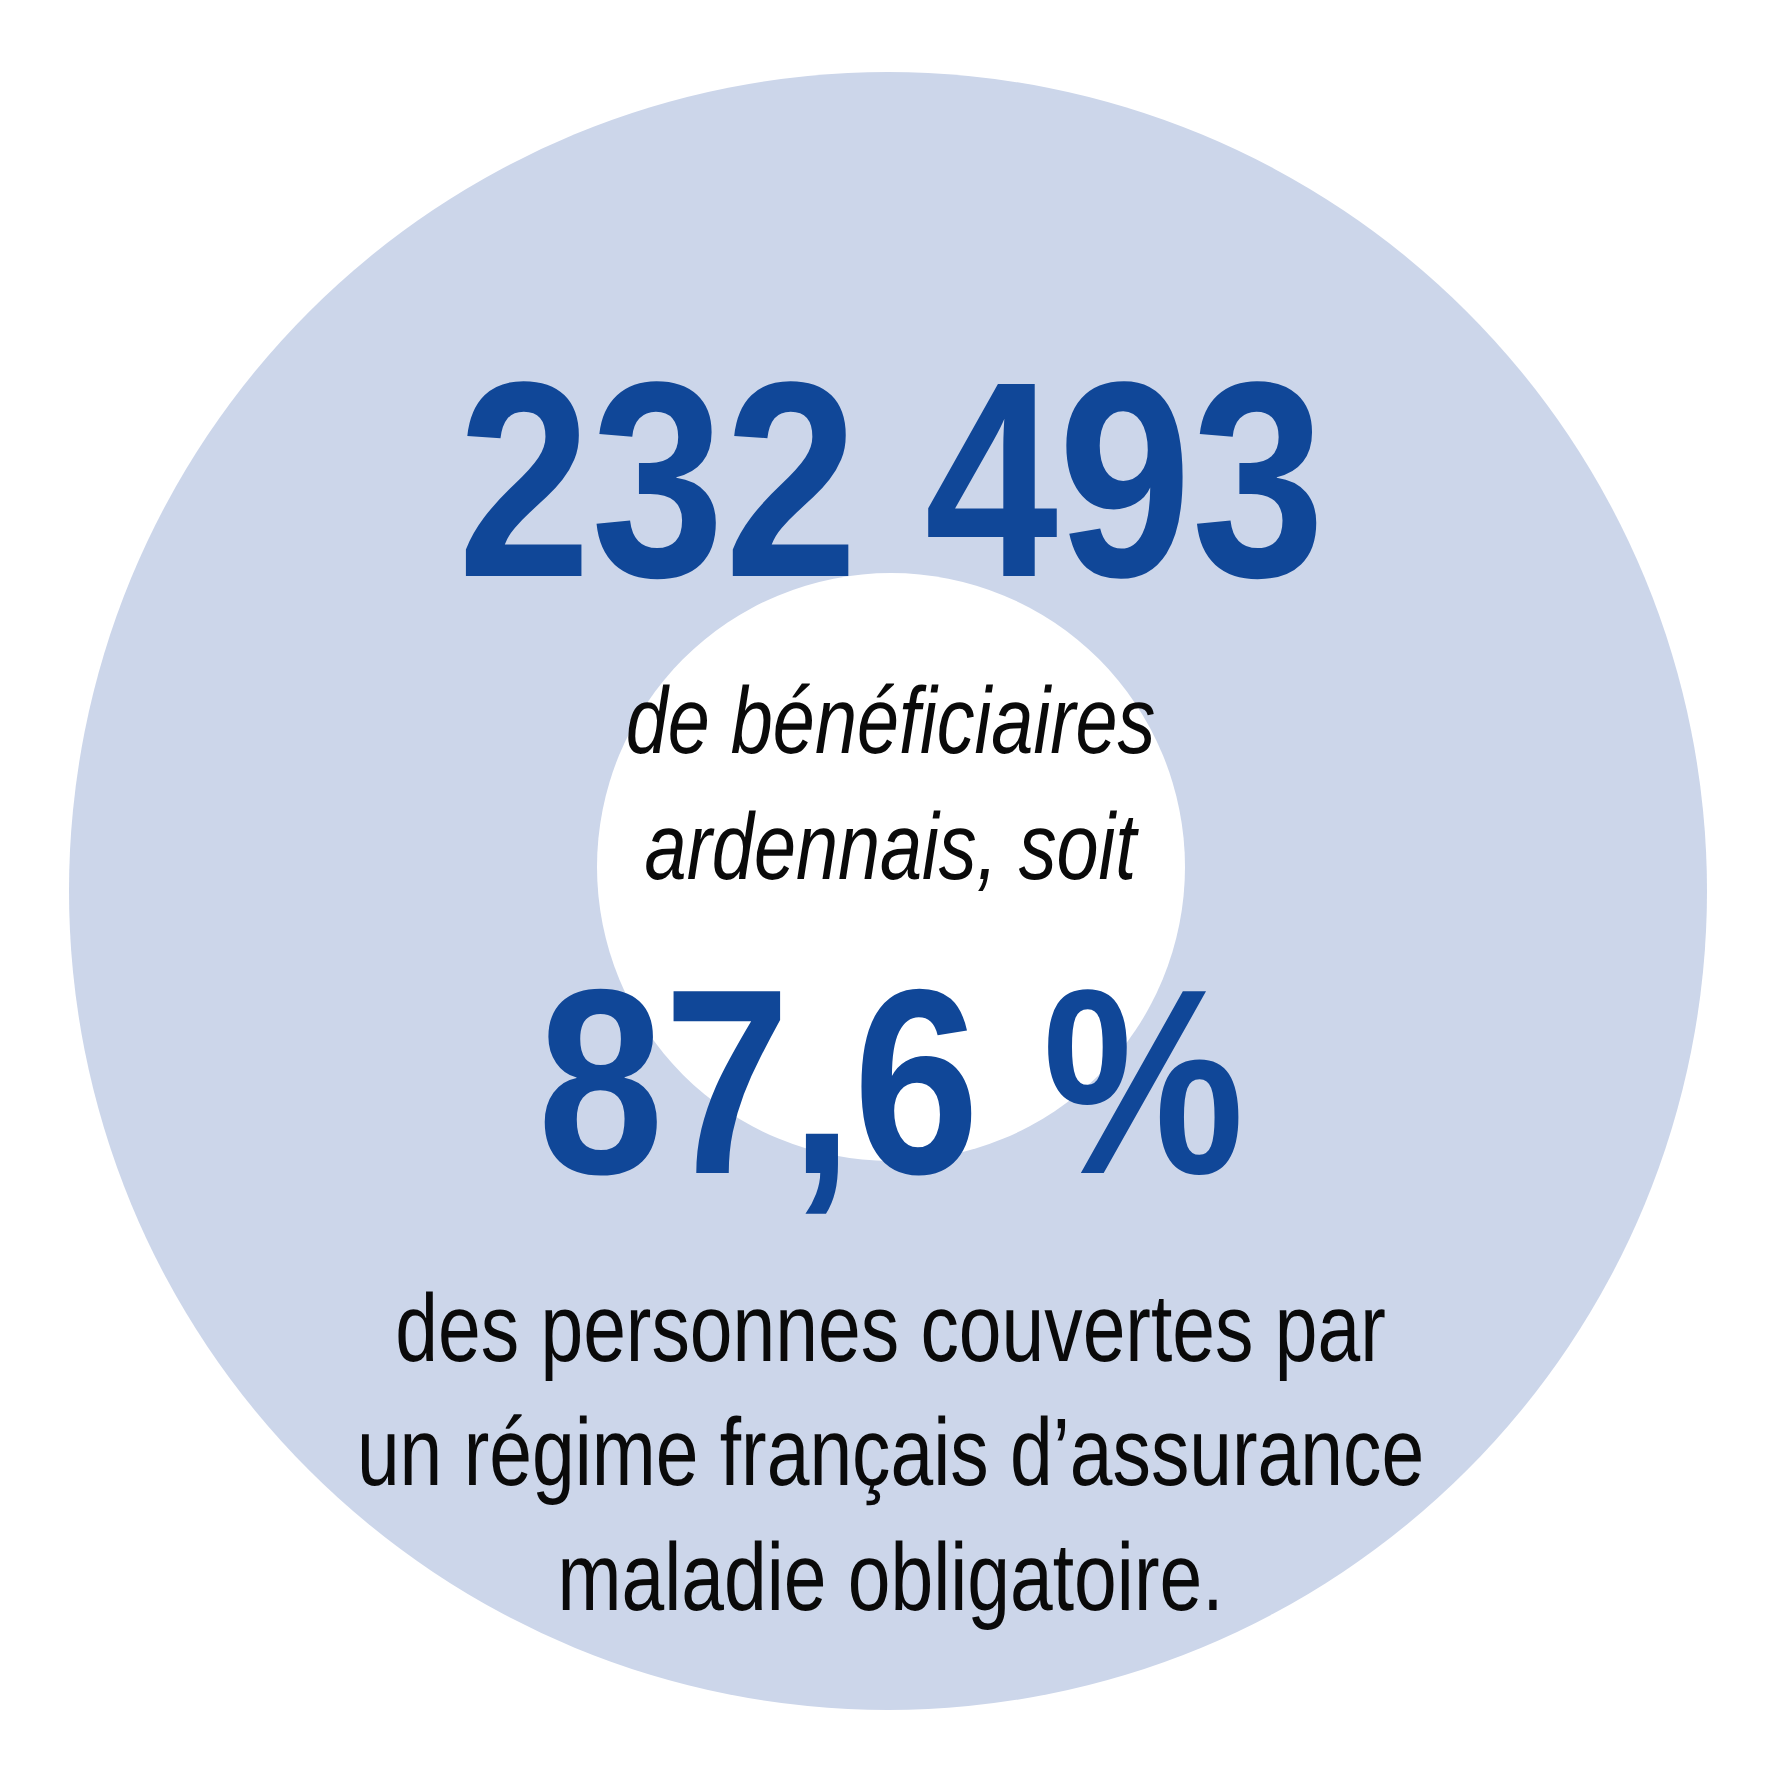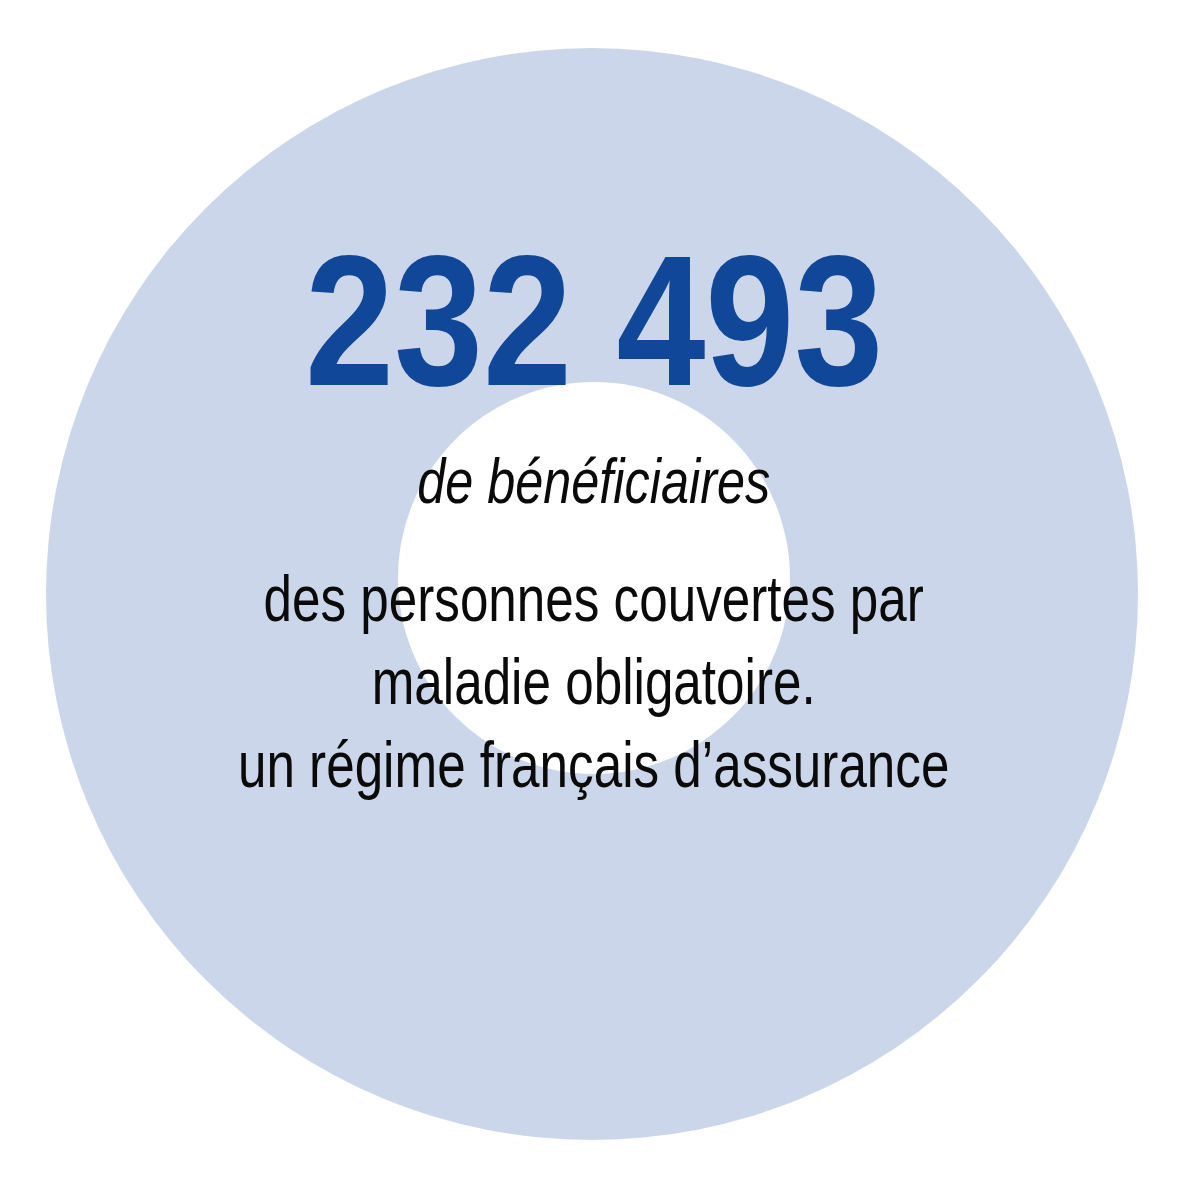--- a/index.html
+++ b/index.html
@@ -125,29 +125,35 @@
   <div class="content">
 
     <div class="stat-number">
       <span class="condensed">232 493</span>
     </div>
 
     <div class="lead-text">
       <span class="line">
           <span class="condensed">de bénéficiaires</span>
         </span>
+      <span class="line">
+          <span class="condensed">ardennais, soit</span>
+        </span>
     </div>
 
+    <div class="stat-percent">
+      <span class="condensed">87,6 %</span>
+    </div>
 
     <div class="caption-text">
       <span class="line">
           <span class="condensed">des personnes couvertes par</span>
         </span>
       <span class="line">
-          <span class="condensed">maladie obligatoire.</span>
+          <span class="condensed">un régime français d’assurance</span>
         </span>
       <span class="line">
-          <span class="condensed">un régime français d’assurance</span>
+          <span class="condensed">maladie obligatoire.</span>
         </span>
     </div>
 
   </div>
 </div>
 
 </body></html>

